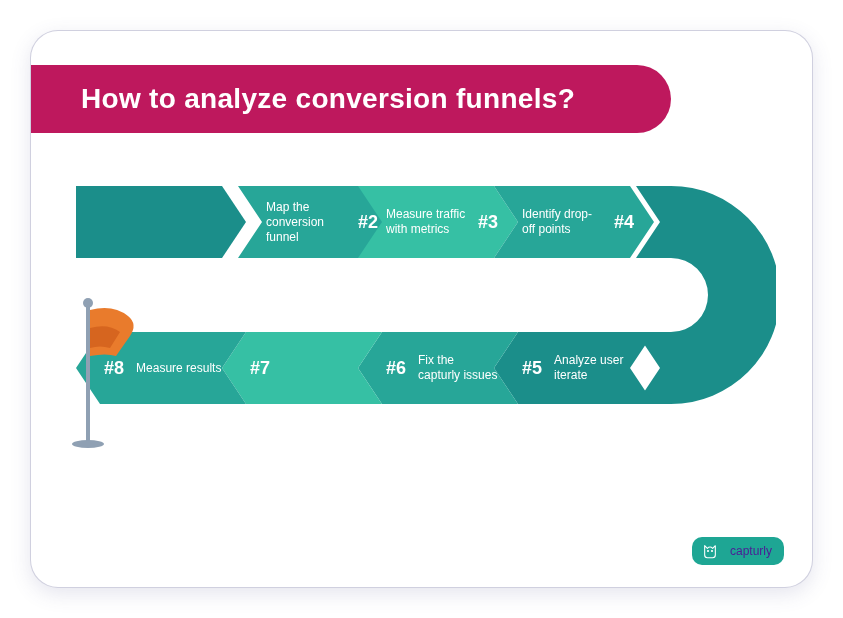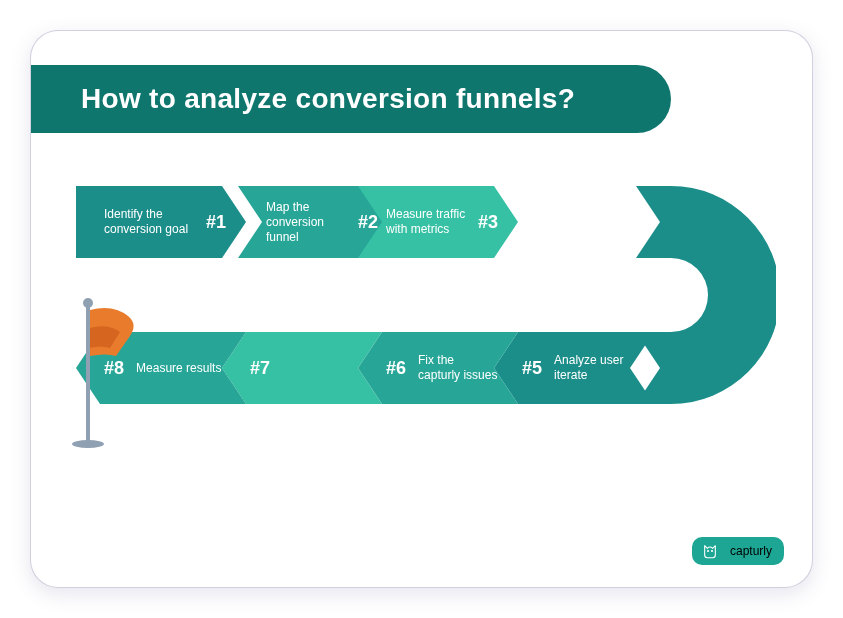--- a/index.html
+++ b/index.html
@@ -19,21 +19,21 @@
   box-shadow: 0 6px 20px rgba(80,80,140,0.15);
   position: relative;
   overflow: hidden;
 }
 .title-band {
   position: absolute;
   left: 0;
   top: 34px;
   width: 640px;
   height: 68px;
-  background: #0f766e;
+  background: #be185d;
   border-radius: 0 34px 34px 0;
   display: flex;
   align-items: center;
   padding-left: 50px;
 }
 .title-band h1 {
   color: #fff;
   font-size: 28px;
   font-weight: 700;
   letter-spacing: 0.3px;
@@ -91,21 +91,21 @@
   left: -18px;
   top: 112px;
   width: 90px;
   height: 150px;
 }
 .brand {
   position: absolute;
   right: 28px;
   bottom: 22px;
   background: #1ea694;
-  color: #000000;
+  color: #4c1d95;
   border-radius: 10px;
   padding: 6px 12px 6px 10px;
   display: flex;
   align-items: center;
   gap: 12px;
   font-size: 12px;
   font-weight: 500;
 }
 .brand svg { width: 16px; height: 16px; }
 </style>
@@ -117,24 +117,20 @@
   <div class="title-band">
     <h1>How to analyze conversion funnels?</h1>
   </div>
 
   <div class="diagram">
 
     <div class="arrow" style="left:0; top:0; width:170px;">
       <svg class="arrow-body" viewBox="0 0 170 72" preserveAspectRatio="none">
         <polygon points="0,0 146,0 170,36 146,72 0,72" fill="#1b8e8a"></polygon>
       </svg>
-      <div class="content">
-        <span class="label">Identify the conversion goal</span>
-        <span class="num">#1</span>
-      </div>
     </div>
 
     <div class="arrow" style="left:162px; top:0; width:160px;">
       <svg class="arrow-body" viewBox="0 0 160 72" preserveAspectRatio="none">
         <polygon points="0,0 136,0 160,36 136,72 0,72 24,36" fill="#27a698"></polygon>
       </svg>
       <div class="content">
         <span class="label">Map the conversion funnel</span>
         <span class="num">#2</span>
       </div>
@@ -143,20 +139,29 @@
     <div class="arrow" style="left:282px; top:0; width:160px;justify-content:center;">
       <svg class="arrow-body" viewBox="0 0 160 72" preserveAspectRatio="none">
         <polygon points="0,0 136,0 160,36 136,72 0,72 24,36" fill="#36c0a4"></polygon>
       </svg>
       <div class="content">
         <span class="label">Measure traffic with metrics</span>
         <span class="num">#3</span>
       </div>
     </div>
 
+    <div class="arrow" style="left:418px; top:0; width:160px;">
+      <svg class="arrow-body" viewBox="0 0 160 72" preserveAspectRatio="none">
+        <polygon points="0,0 136,0 160,36 136,72 0,72 24,36" fill="#27a698"></polygon>
+      </svg>
+      <div class="content">
+        <span class="label">Identify drop-off points</span>
+        <span class="num">#4</span>
+      </div>
+    </div>
 
     <svg class="uturn" viewBox="0 0 140 218">
       <path d="M 0 0 L 35 0 A 109 109 0 0 1 35 218 L 0 218 L 24 182 L 0 146 L 35 146 A 37 37 0 0 0 35 72 L 0 72 L 24 36 Z" fill="#1b8e8a"></path>
     </svg>
 
     <div class="arrow" style="left:418px; top:146px; width:160px;">
       <svg class="arrow-body" viewBox="0 0 160 72" preserveAspectRatio="none">
         <polygon points="24,0 160,0 136,36 160,72 24,72 0,36" fill="#1b8e8a"></polygon>
       </svg>
       <div class="content">

